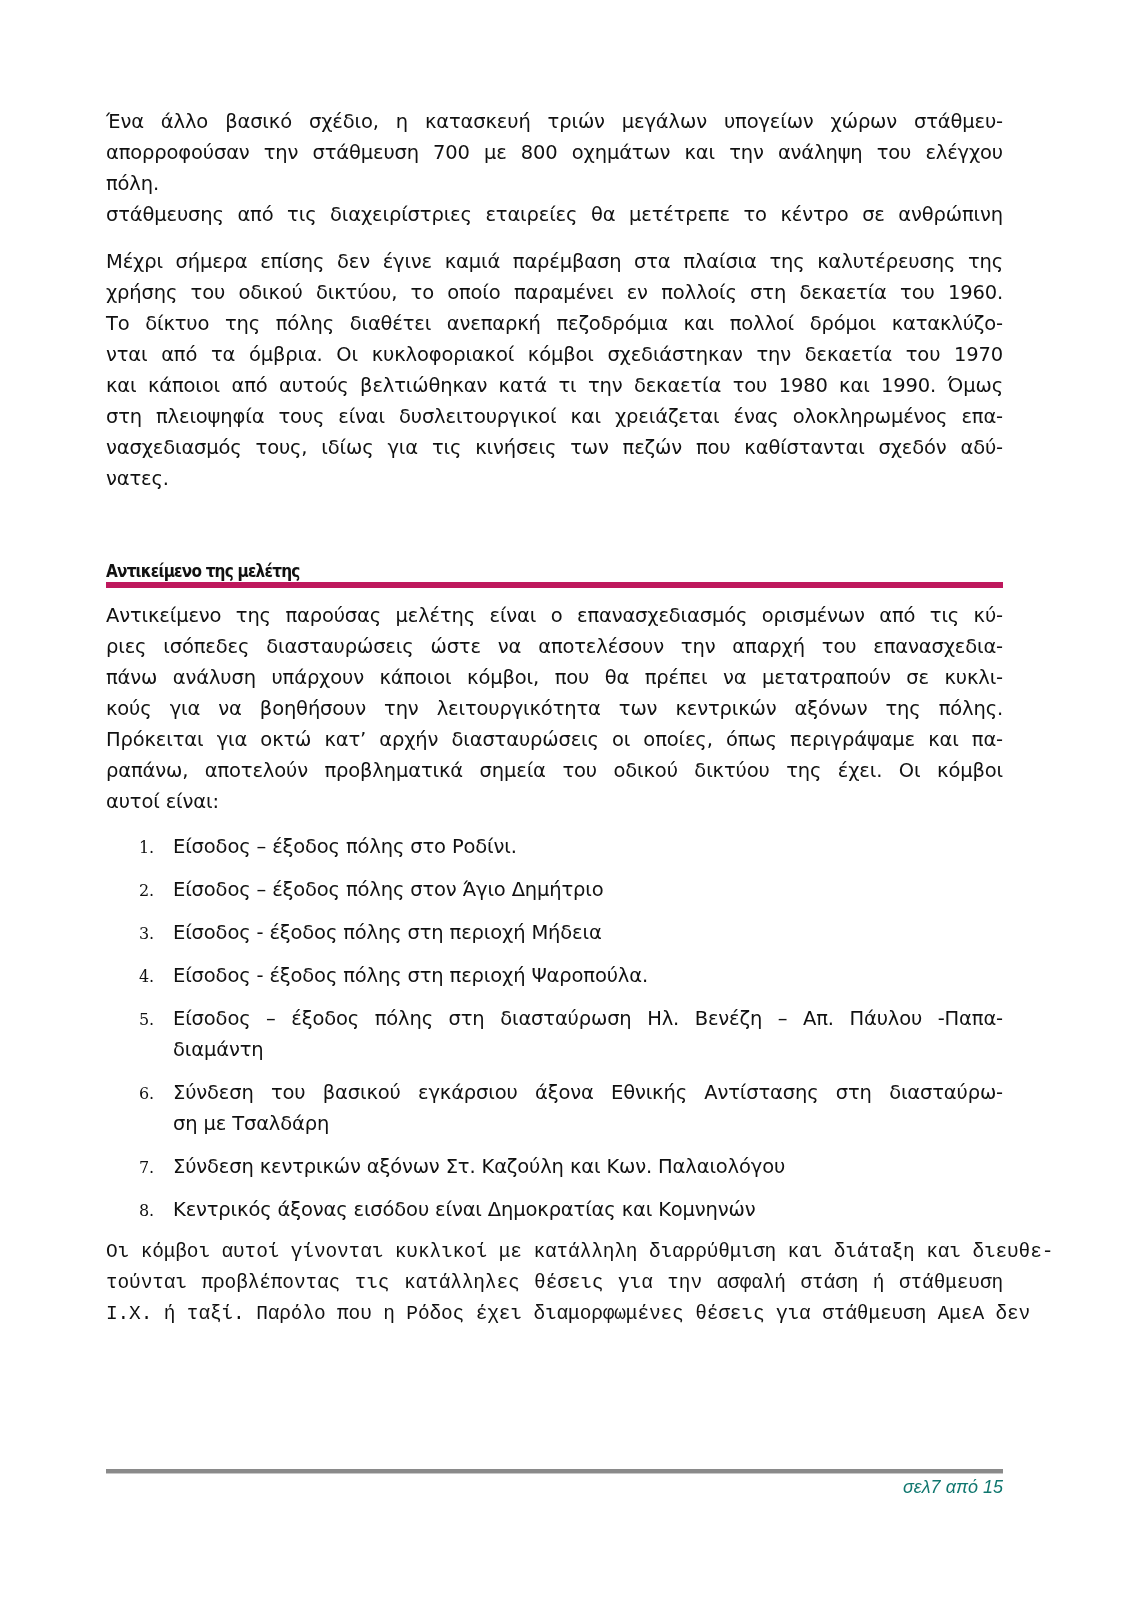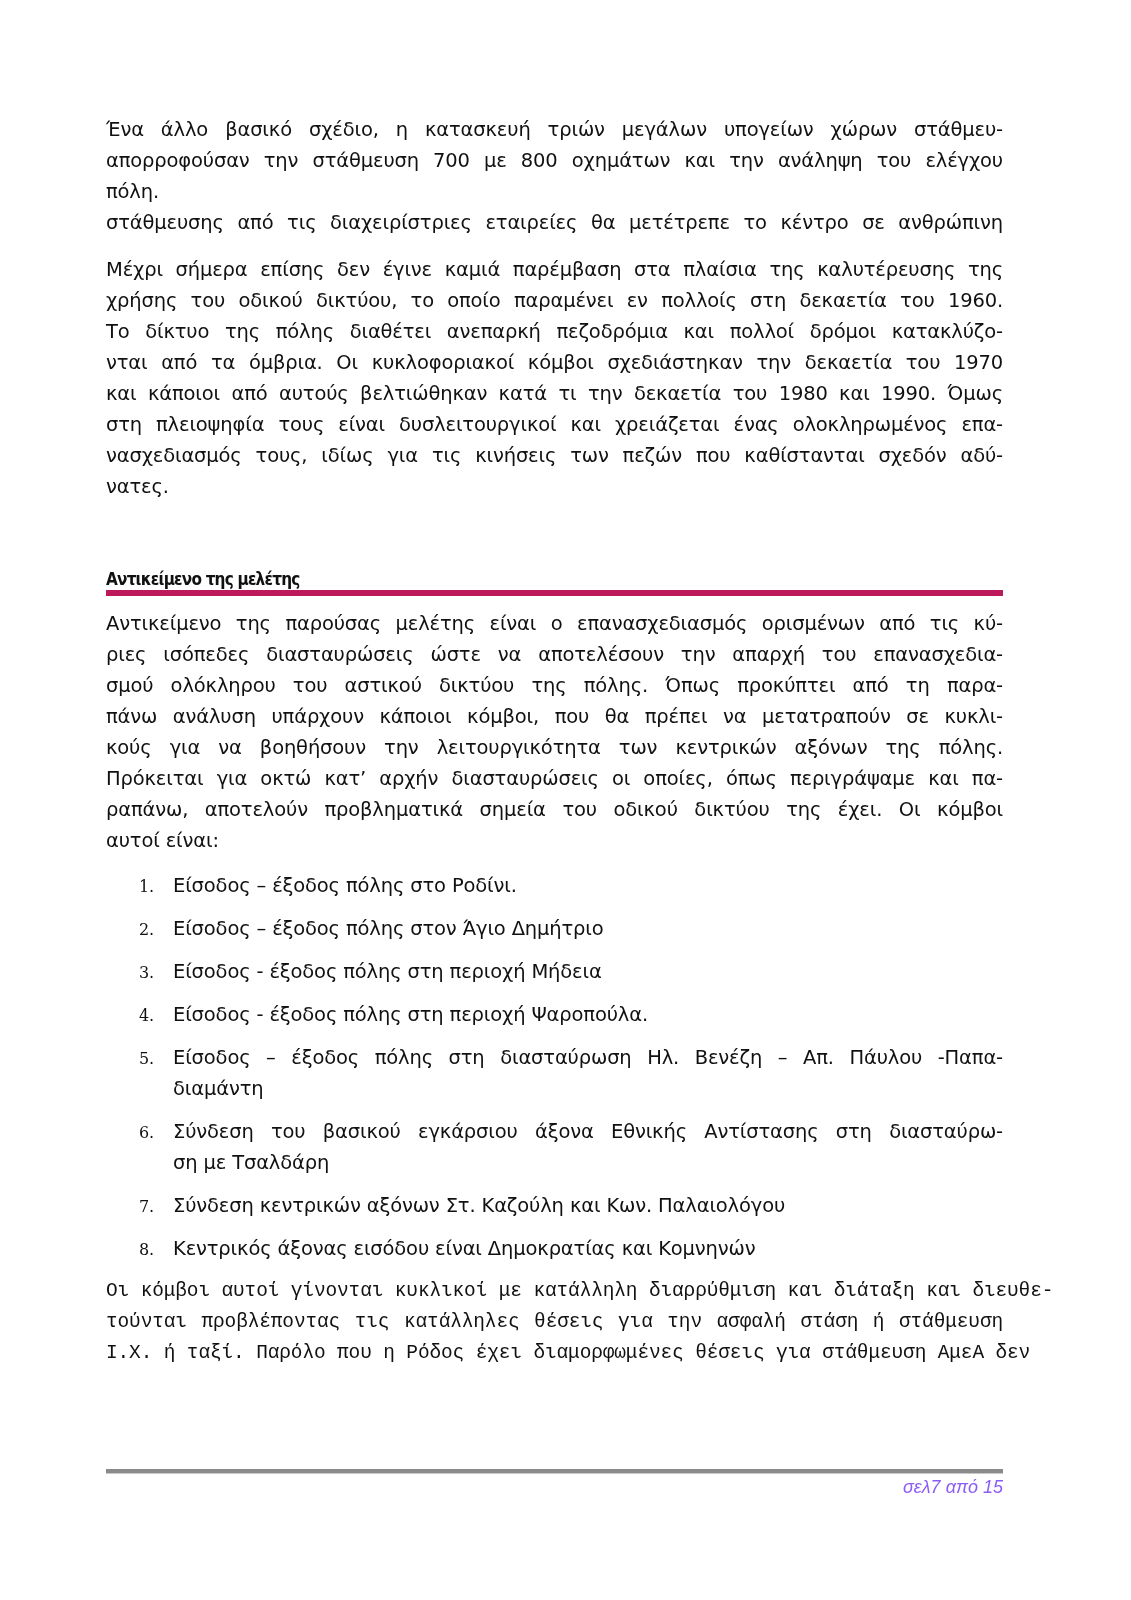--- a/index.html
+++ b/index.html
@@ -11,21 +11,21 @@
       width: 1131px;
       height: 1600px;
       position: relative;
       overflow: hidden;
       font-family: "DejaVu Sans", sans-serif;
       color: #111111;
     }
     .page {
       position: absolute;
       left: 106px;
-      top: 114px;
+      top: 106px;
       width: 897px;
     }
     .para {
       font-size: 19.5px;
       line-height: 31px;
       text-align: justify;
       margin: 0;
       letter-spacing: -0.15px;
       word-spacing: 0px;
     }
@@ -99,21 +99,21 @@
       background: #8a8a8a;
       border-bottom: 1px solid #c8c8c8;
     }
     .footer-page {
       position: absolute;
       right: 128px;
       top: 1477px;
       font-family: "Liberation Sans", sans-serif;
       font-style: italic;
       font-size: 18px;
-      color: #8b5cf6;
+      color: #0f766e;
     }
   </style>
 </head>
 <body>
 
 <div class="page">
 
   <p class="para p1">
     <span class="ln">Ένα άλλο βασικό σχέδιο, η κατασκευή τριών μεγάλων υπογείων χώρων στάθμευ-</span>
     <span class="ln">απορροφούσαν την στάθμευση 700 με 800 οχημάτων και την ανάληψη του ελέγχου</span>
@@ -132,21 +132,20 @@
     <span class="ln last">νατες.</span>
   </p>
 
   <div class="heading-wrap">
     <span class="heading">Αντικείμενο της μελέτης</span>
   </div>
 
   <p class="para p3">
     <span class="ln">Αντικείμενο της παρούσας μελέτης είναι ο επανασχεδιασμός ορισμένων από τις κύ-</span>
     <span class="ln">ριες ισόπεδες διασταυρώσεις ώστε να αποτελέσουν την απαρχή του επανασχεδια-</span>
-    <span class="ln">σμού ολόκληρου του αστικού δικτύου της πόλης. Όπως προκύπτει από τη παρα-</span>
     <span class="ln">πάνω ανάλυση υπάρχουν κάποιοι κόμβοι, που θα πρέπει να μετατραπούν σε κυκλι-</span>
     <span class="ln">κούς για να βοηθήσουν την λειτουργικότητα των κεντρικών αξόνων της πόλης.</span>
     <span class="ln">Πρόκειται για οκτώ κατ’ αρχήν διασταυρώσεις οι οποίες, όπως περιγράψαμε και πα-</span>
     <span class="ln">ραπάνω, αποτελούν προβληματικά σημεία του οδικού δικτύου της έχει. Οι κόμβοι</span>
     <span class="ln last">αυτοί είναι:</span>
   </p>
 
   <ol class="list">
     <li class="list-item">
       <span class="num">1.</span>

